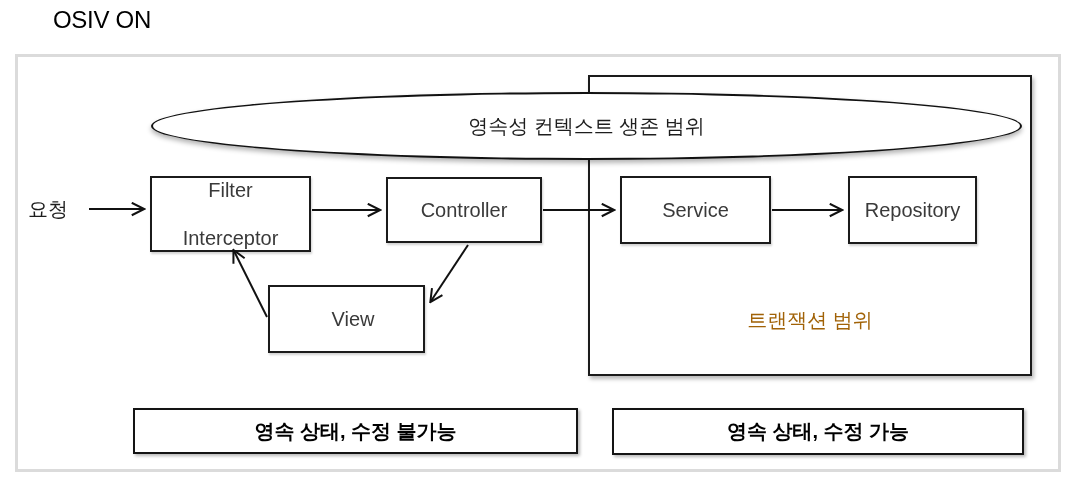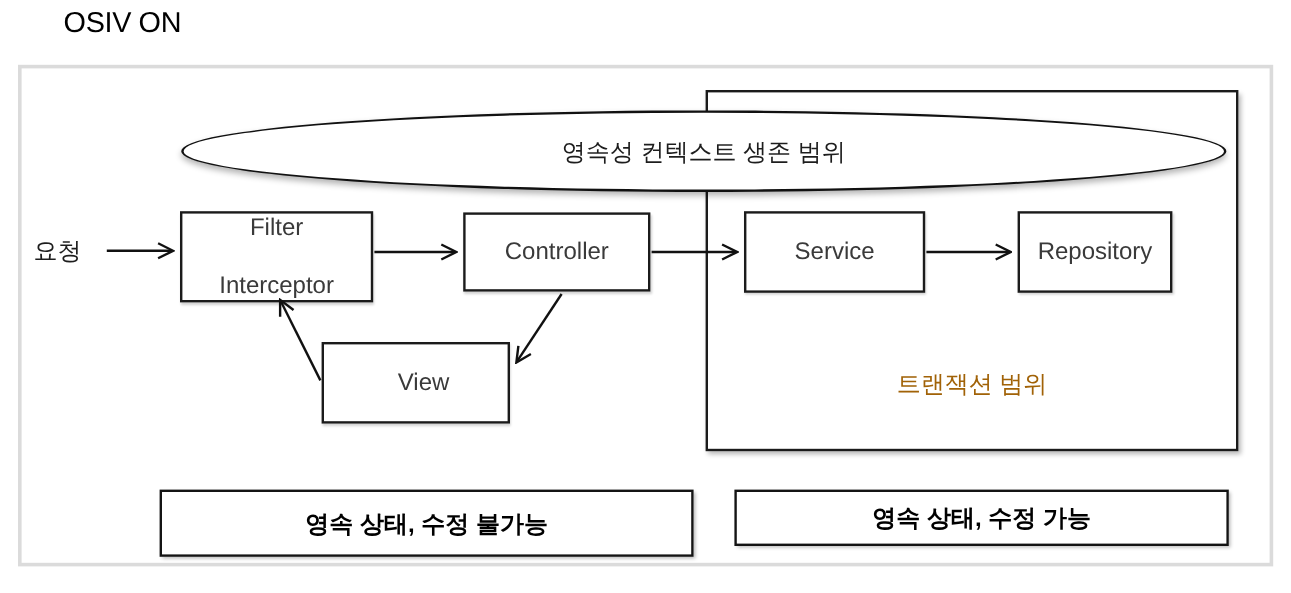--- a/index.html
+++ b/index.html
@@ -80,21 +80,21 @@
 
   .state-box {
     position: absolute;
     border: 2px solid #141414;
     background: #ffffff;
     box-shadow: 2px 2px 3px rgba(0,0,0,0.28);
     display: flex; align-items: center; justify-content: center;
     font-size: 20px; font-weight: bold; color: #000;
     z-index: 4;
   }
-  .state-left  { left: 133px; top: 408px; width: 445px; height: 56px; }
+  .state-left  { left: 133px; top: 408px; width: 445px; height: 46px; }
   .state-right { left: 612px; top: 408px; width: 412px; height: 47px; }
 
   svg.arrows {
     position: absolute; left: 0; top: 0;
     width: 1076px; height: 494px;
     z-index: 5;
     pointer-events: none;
   }
   svg.arrows line { stroke: #111; stroke-width: 2; }
 </style>

